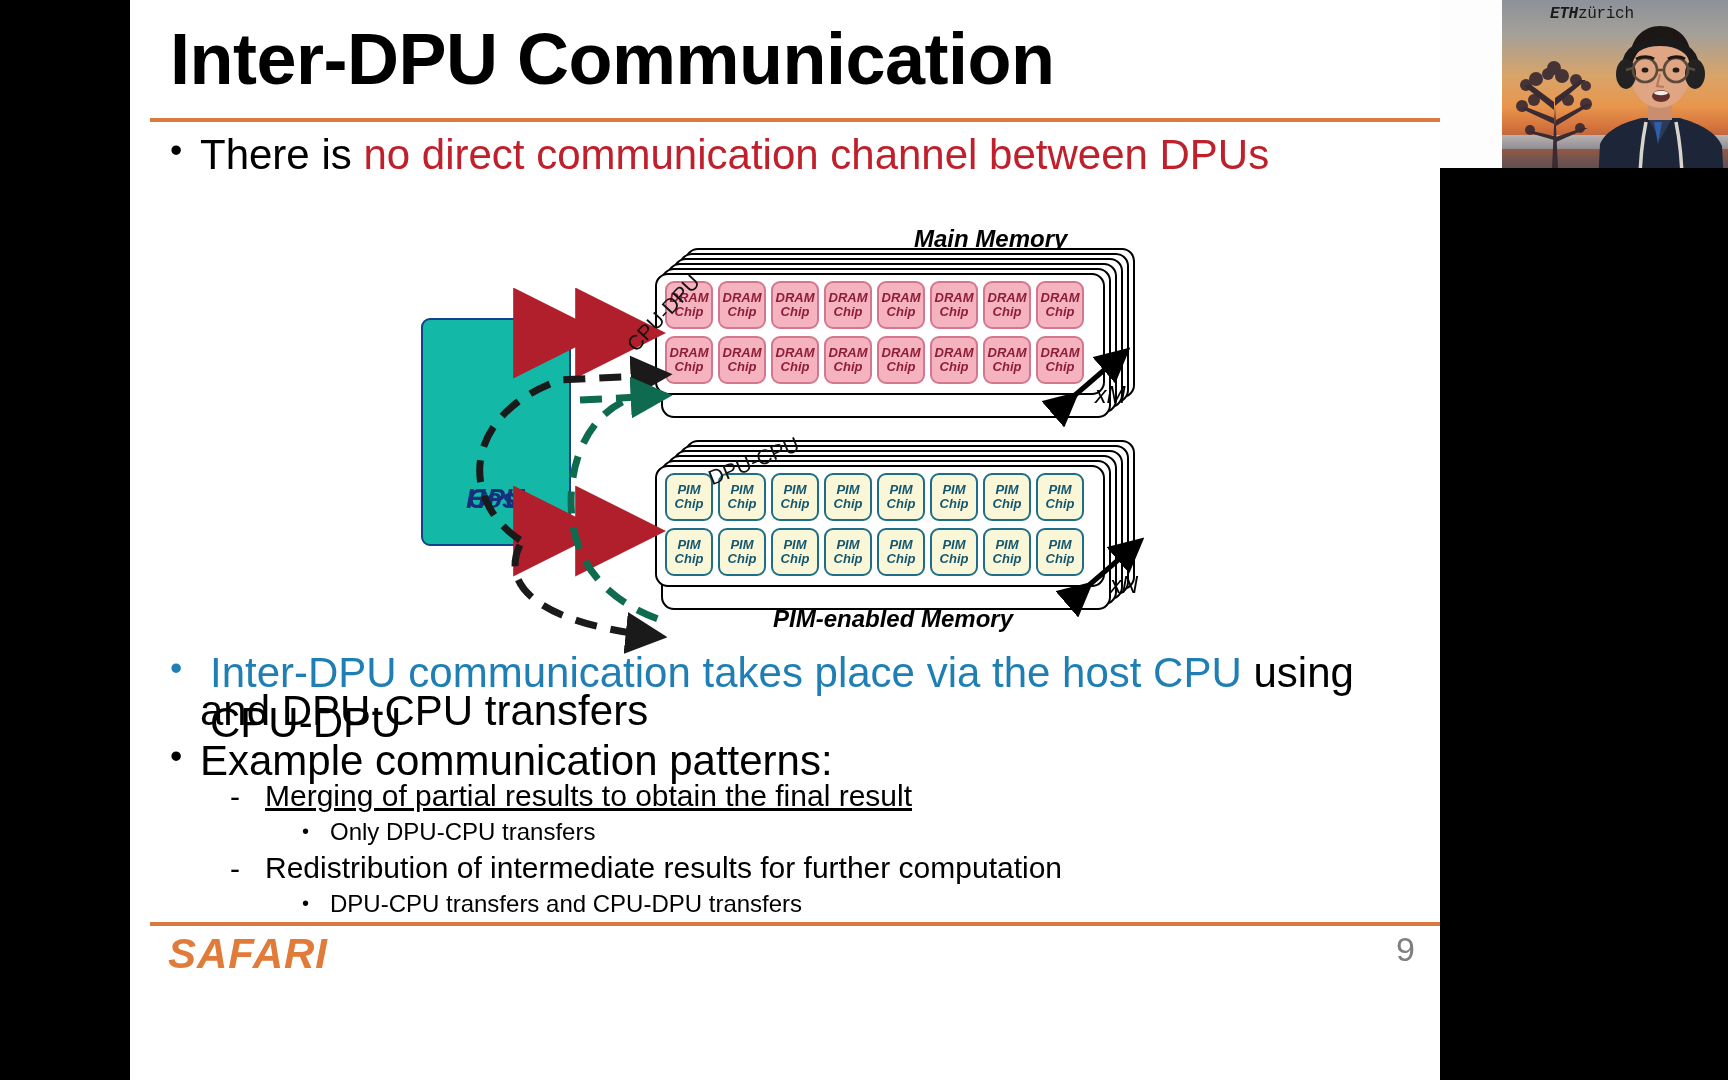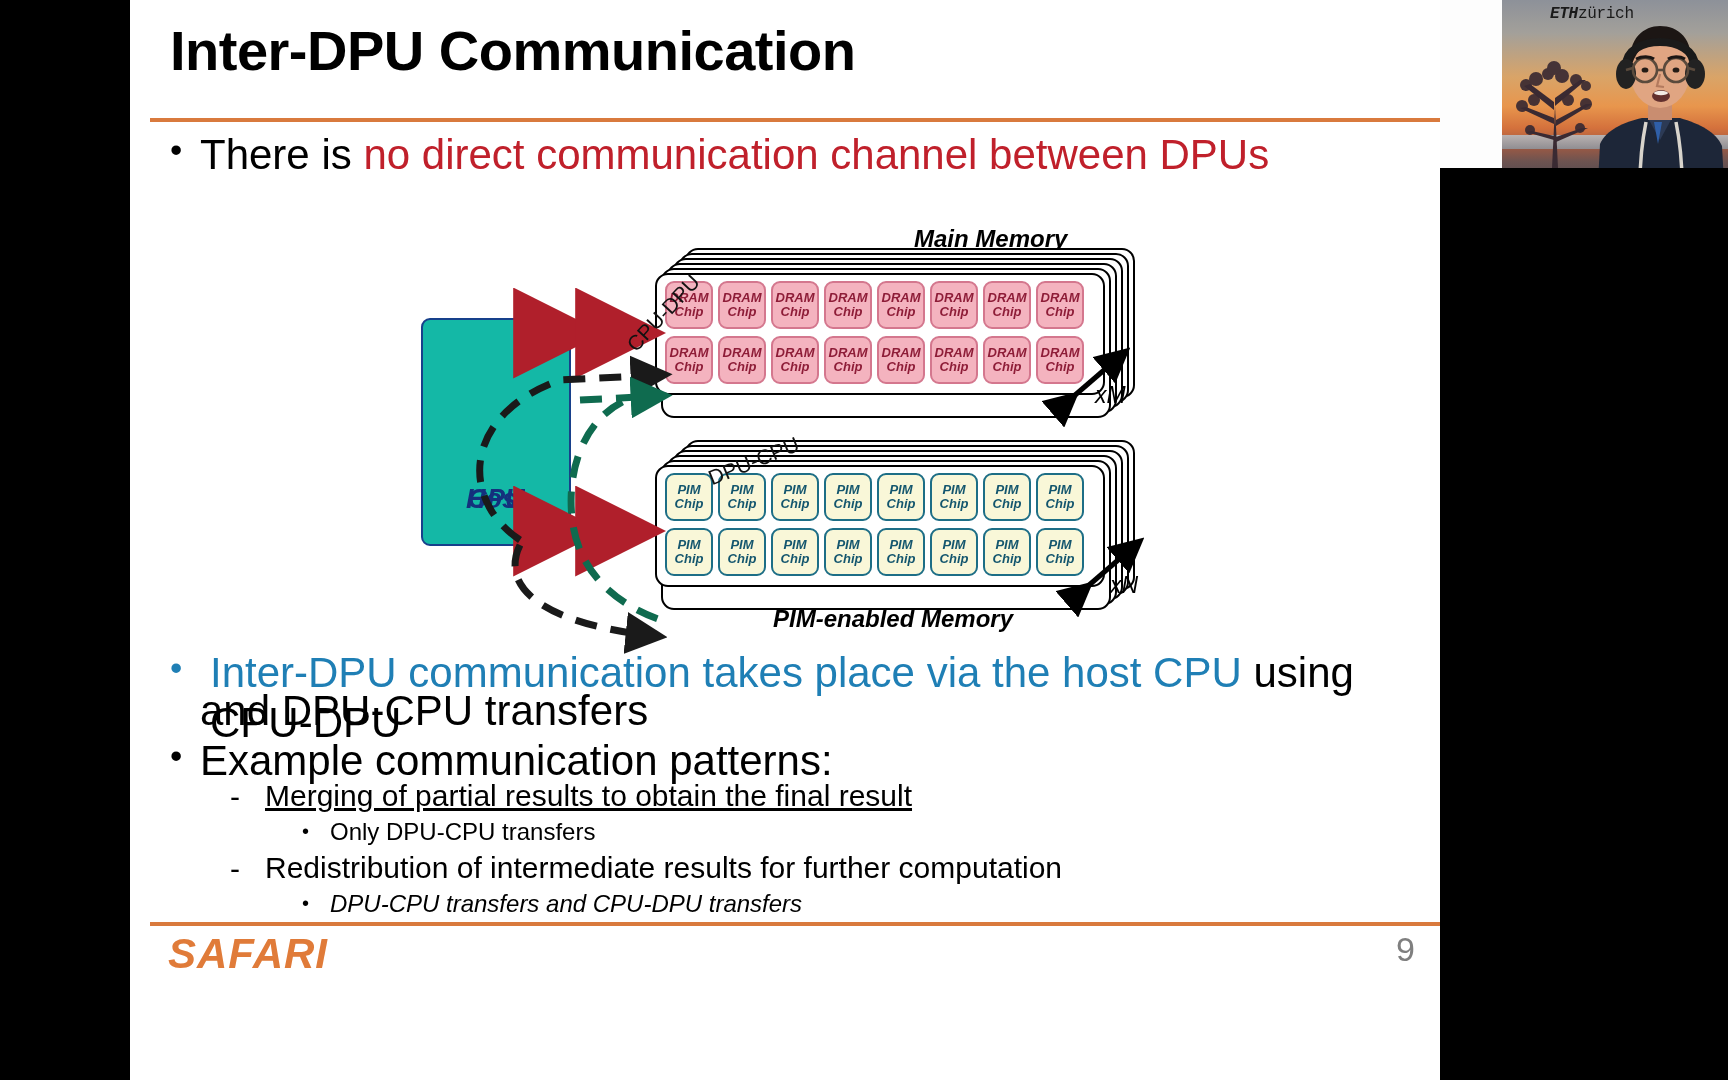--- a/index.html
+++ b/index.html
@@ -16,21 +16,21 @@
     position: absolute;
     left: 130px; top: 0px;
     width: 1310px; height: 1080px;
     background: #ffffff;
   }
 
   .title {
     position: absolute;
     left: 40px; top: 18px;
     width: 1230px;
-    font-size: 56px;
+    font-size: 72px;
     font-weight: bold;
     color: #000000;
     letter-spacing: -0.5px;
     white-space: nowrap;
   }
   .rule-top {
     position: absolute;
     left: 20px; top: 118px;
     width: 1290px; height: 4px;
     background: #d97a3d;
@@ -472,21 +472,21 @@
     <div class="dash" style="left:100px; top:780px;">-</div>
     <div class="b2" style="left:135px; top:778px; width:1130px;text-decoration:underline;">Merging of partial results to obtain the final result</div>
 
     <div class="subdot" style="left:172px; top:820px;">•</div>
     <div class="b3" style="left:200px; top:818px; width:1060px;">Only DPU-CPU transfers</div>
 
     <div class="dash" style="left:100px; top:852px;">-</div>
     <div class="b2" style="left:135px; top:850px; width:1130px;">Redistribution of intermediate results for further computation</div>
 
     <div class="subdot" style="left:172px; top:892px;">•</div>
-    <div class="b3" style="left:200px; top:890px; width:1060px;font-style:italic;">DPU-CPU transfers and CPU-DPU transfers</div>
+    <div class="b3" style="left:200px; top:890px; width:1060px;">DPU-CPU transfers and CPU-DPU transfers</div>
 
     <div class="rule-bottom"></div>
     <div class="safari">SAFARI</div>
     <div class="pagenum">9</div>
   </div>
 
   <div class="webcam">
     <div class="wc-left"></div>
     <div class="wc-sky"></div>
     <div class="wc-sea"></div>

